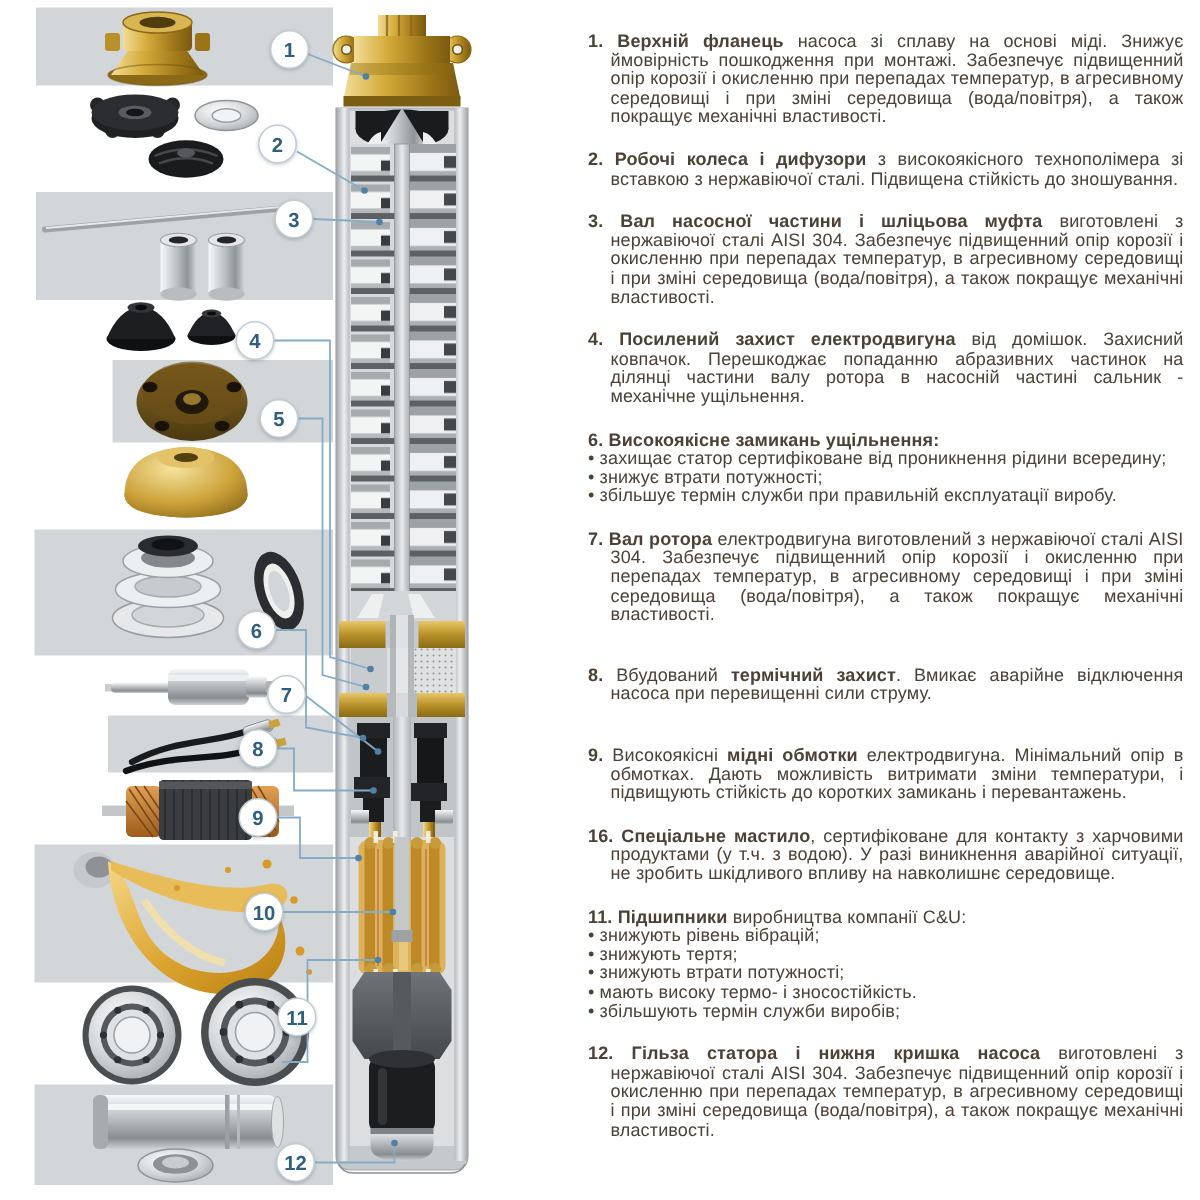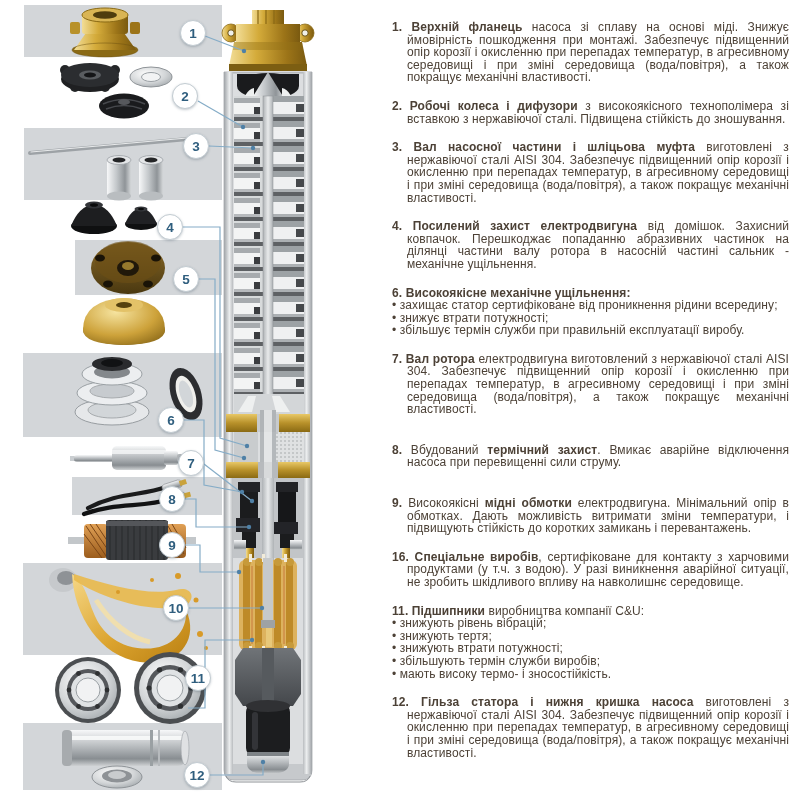--- a/index.html
+++ b/index.html
@@ -449,43 +449,43 @@
       <div class="item">
         <p class="ip"><b>2. </b><b>Робочі колеса і дифузори</b> з високоякісного технополімера зі вставкою з нержавіючої сталі. Підвищена стійкість до зношування.</p>
       </div>
       <div class="item">
         <p class="ip"><b>3. </b><b>Вал насосної частини і шліцьова муфта</b> виготовлені з нержавіючої сталі AISI 304. Забезпечує підвищенний опір корозії і окисленню при перепадах температур, в агресивному середовищі і при зміні середовища (вода/повітря), а також покращує механічні властивості.</p>
       </div>
       <div class="item">
         <p class="ip"><b>4. </b><b>Посилений захист електродвигуна</b> від домішок. Захисний ковпачок. Перешкоджає попаданню абразивних частинок на ділянці частини валу ротора в насосній частині сальник - механічне ущільнення.</p>
       </div>
       <div class="item">
-        <p class="ip"><b>6. </b><b>Високоякісне механічне ущільнення:</b></p>
+        <p class="ip"><b>6. </b><b>Високоякісне замикань ущільнення:</b></p>
         <div class="bullet">• захищає статор сертифіковане від проникнення рідини всередину;</div>
         <div class="bullet">• знижує втрати потужності;</div>
         <div class="bullet">• збільшує термін служби при правильній експлуатації виробу.</div>
       </div>
       <div class="item">
         <p class="ip"><b>7. </b><b>Вал ротора</b> електродвигуна виготовлений з нержавіючої сталі AISI 304. Забезпечує підвищенний опір корозії і окисленню при перепадах температур, в агресивному середовищі і при зміні середовища (вода/повітря), а також покращує механічні властивості.</p>
       </div>
       <div class="item">
         <p class="ip"><b>8. </b>Вбудований <b>термічний захист</b>. Вмикає аварійне відключення насоса при перевищенні сили струму.</p>
       </div>
       <div class="item">
         <p class="ip"><b>9. </b>Високоякісні <b>мідні обмотки</b> електродвигуна. Мінімальний опір в обмотках. Дають можливість витримати зміни температури, і підвищують стійкість до коротких замикань і перевантажень.</p>
       </div>
       <div class="item">
-        <p class="ip"><b>16. </b><b>Спеціальне виробів</b>, сертифіковане для контакту з харчовими продуктами (у т.ч. з водою). У разі виникнення аварійної ситуації, не зробить шкідливого впливу на навколишнє середовище.</p>
+        <p class="ip"><b>16. </b><b>Спеціальне мастило</b>, сертифіковане для контакту з харчовими продуктами (у т.ч. з водою). У разі виникнення аварійної ситуації, не зробить шкідливого впливу на навколишнє середовище.</p>
       </div>
       <div class="item">
         <p class="ip"><b>11. </b><b>Підшипники</b> виробництва компанії C&amp;U:</p>
         <div class="bullet">• знижують рівень вібрацій;</div>
         <div class="bullet">• знижують тертя;</div>
         <div class="bullet">• знижують втрати потужності;</div>
+        <div class="bullet">• мають високу термо- і зносостійкість.</div>
         <div class="bullet">• збільшують термін служби виробів;</div>
-        <div class="bullet">• мають високу термо- і зносостійкість.</div>
       </div>
       <div class="item">
         <p class="ip"><b>12. </b><b>Гільза статора і нижня кришка насоса</b> виготовлені з нержавіючої сталі AISI 304. Забезпечує підвищенний опір корозії і окисленню при перепадах температур, в агресивному середовищі і при зміні середовища (вода/повітря), а також покращує механічні властивості.</p>
       </div>
     </div>
 
 </div>
 
 </body></html>

